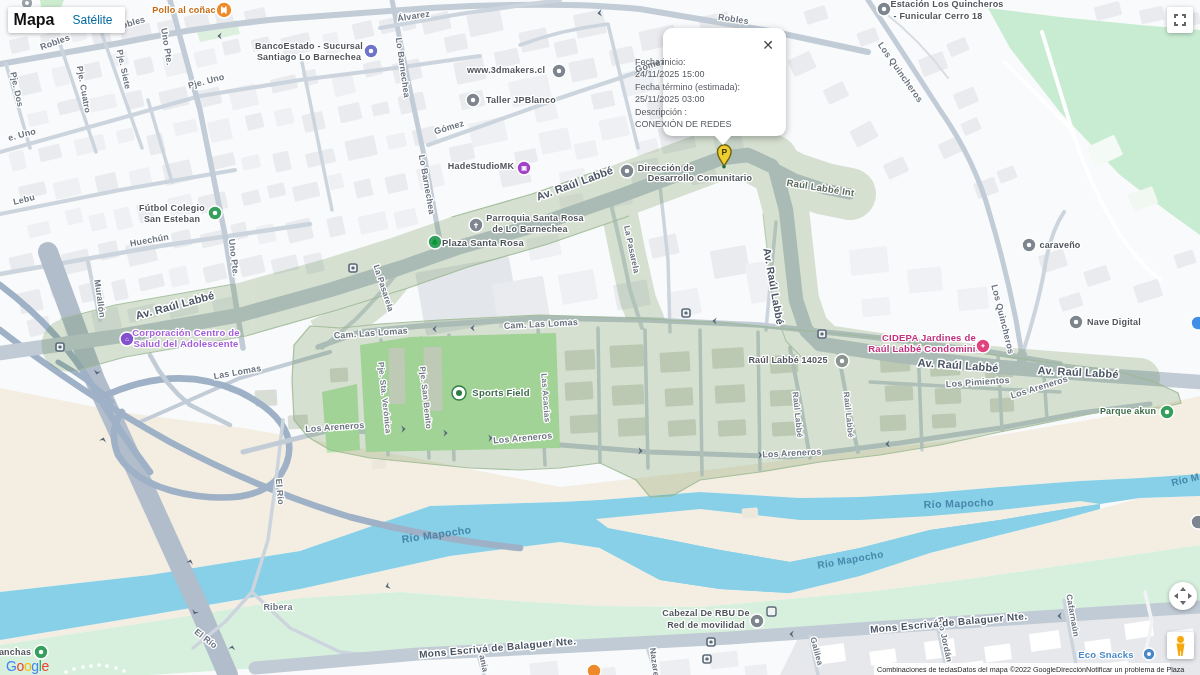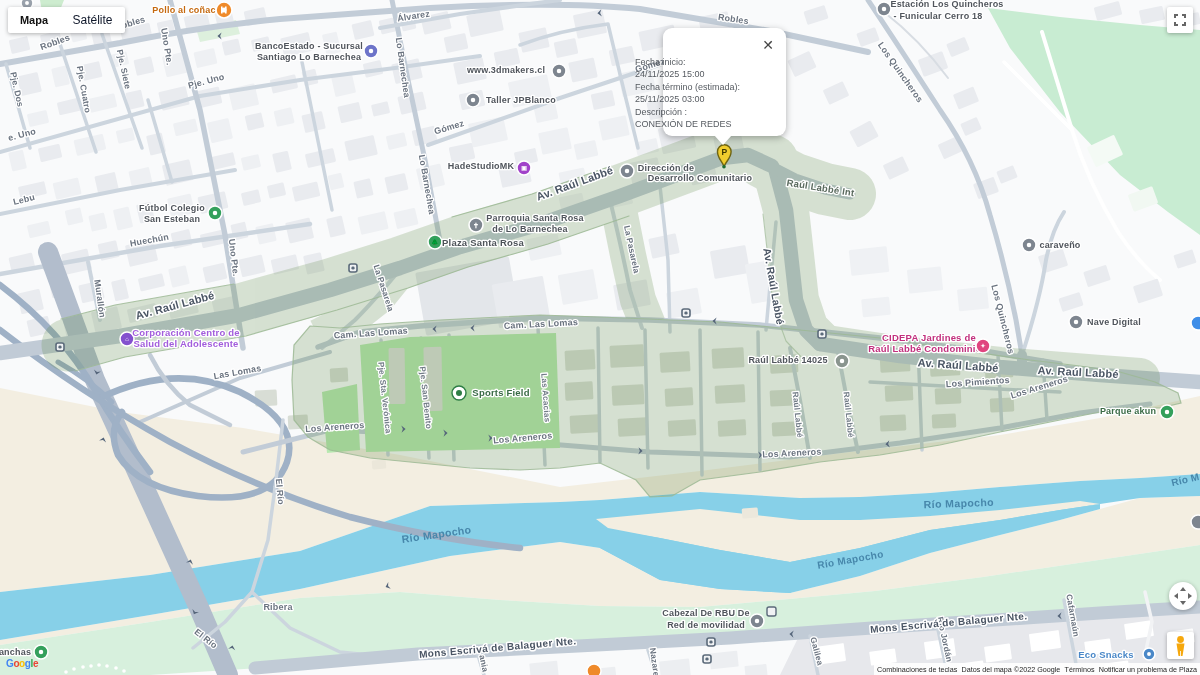--- a/index.html
+++ b/index.html
@@ -494,22 +494,22 @@
 <circle cx="724" cy="166.8" r="1.8" fill="#1e6b33"></circle>
 </g>
 </svg>
 
 <div class="abs" style="left:663px;top:28px;width:123px;height:108px;background:#fff;border-radius:9px;box-shadow:0 2px 7px rgba(0,0,0,0.3)"></div>
 <div class="abs" style="left:714px;top:135px;width:0;height:0;border-left:9px solid transparent;border-right:9px solid transparent;border-top:10px solid #fff"></div>
 <div class="abs" style="left:760px;top:37px;width:16px;height:16px;color:#444;font-size:14px;font-weight:400;line-height:16px;text-align:center">✕</div>
 <div class="abs" style="left:635px;top:56px;width:112px;font-size:9px;line-height:12.4px;color:#565b61;letter-spacing:0">Fecha inicio:<br>24/11/2025 15:00<br>Fecha término (estimada):<br>25/11/2025 03:00<br>Descripción :<br>CONEXIÓN DE REDES</div>
 
 <div class="abs" style="left:8px;top:7px;width:117px;height:26px;background:#fff;border-radius:2px;box-shadow:0 1px 4px rgba(0,0,0,0.3);display:flex;align-items:center">
-<span style="width:52px;text-align:center;font-size:11px;font-weight:700;color:#111">Mapa</span>
-<span style="width:65px;text-align:center;font-size:12px;color:#0f172a">Satélite</span>
+<span style="width:52px;text-align:center;font-size:16px;font-weight:700;color:#111">Mapa</span>
+<span style="width:65px;text-align:center;font-size:12px;color:#0369a1">Satélite</span>
 </div>
 
 <div class="abs" style="left:1167px;top:7px;width:26px;height:26px;background:#fff;border-radius:2px;box-shadow:0 1px 4px rgba(0,0,0,0.3)">
 <svg width="26" height="26" viewBox="0 0 26 26">
       <g stroke="#666" stroke-width="2" fill="none">
 <path d="M8,11 L8,8 L11,8 M15,8 L18,8 L18,11 M18,15 L18,18 L15,18 M11,18 L8,18 L8,15"></path>
       </g>
     </svg>
 </div>
 
@@ -524,21 +524,21 @@
 
 <div class="abs" style="left:1167px;top:632px;width:27px;height:27px;background:#fff;border-radius:2px;box-shadow:0 1px 4px rgba(0,0,0,0.3)">
 <svg width="27" height="27" viewBox="0 0 27 27">
       <g fill="#f6a80d">
 <circle cx="13.5" cy="7.5" r="3.4"></circle>
 <path d="M9.5,11.5 L17.5,11.5 L16.5,18 L15.5,24 L13.9,24 L13.9,19 L13.1,19 L13.1,24 L11.5,24 L10.5,18 Z"></path>
 </g>
     </svg>
 </div>
 
-<div class="abs" style="left:6px;top:658px;font-size:10px;font-weight:700;letter-spacing:-0.4px">
+<div class="abs" style="left:6px;top:658px;font-size:14px;font-weight:400;letter-spacing:-0.4px">
 <span style="color:#4285F4">G</span><span style="color:#EA4335">o</span><span style="color:#FBBC05">o</span><span style="color:#4285F4">g</span><span style="color:#34A853">l</span><span style="color:#EA4335">e</span>
 </div>
 
-<div class="abs" style="left:874px;top:663px;width:326px;height:12px;background:rgba(255,255,255,0.9);font-size:7.2px;color:#1f1f1f;display:flex;align-items:center;justify-content:space-between;padding:0 3px;box-sizing:border-box;white-space:nowrap">
+<div class="abs" style="left:874px;top:663px;width:296px;height:12px;background:rgba(255,255,255,0.9);font-size:7.2px;color:#1f1f1f;display:flex;align-items:center;justify-content:space-between;padding:0 3px;box-sizing:border-box;white-space:nowrap">
 <span>Combinaciones de teclas</span>
     <span>Datos del mapa ©2022 Google</span>
-    <span>Términos</span>
+    <span>Dirección</span>
     <span>Notificar un problema de Plaza</span>
 </div>
 </body></html>

